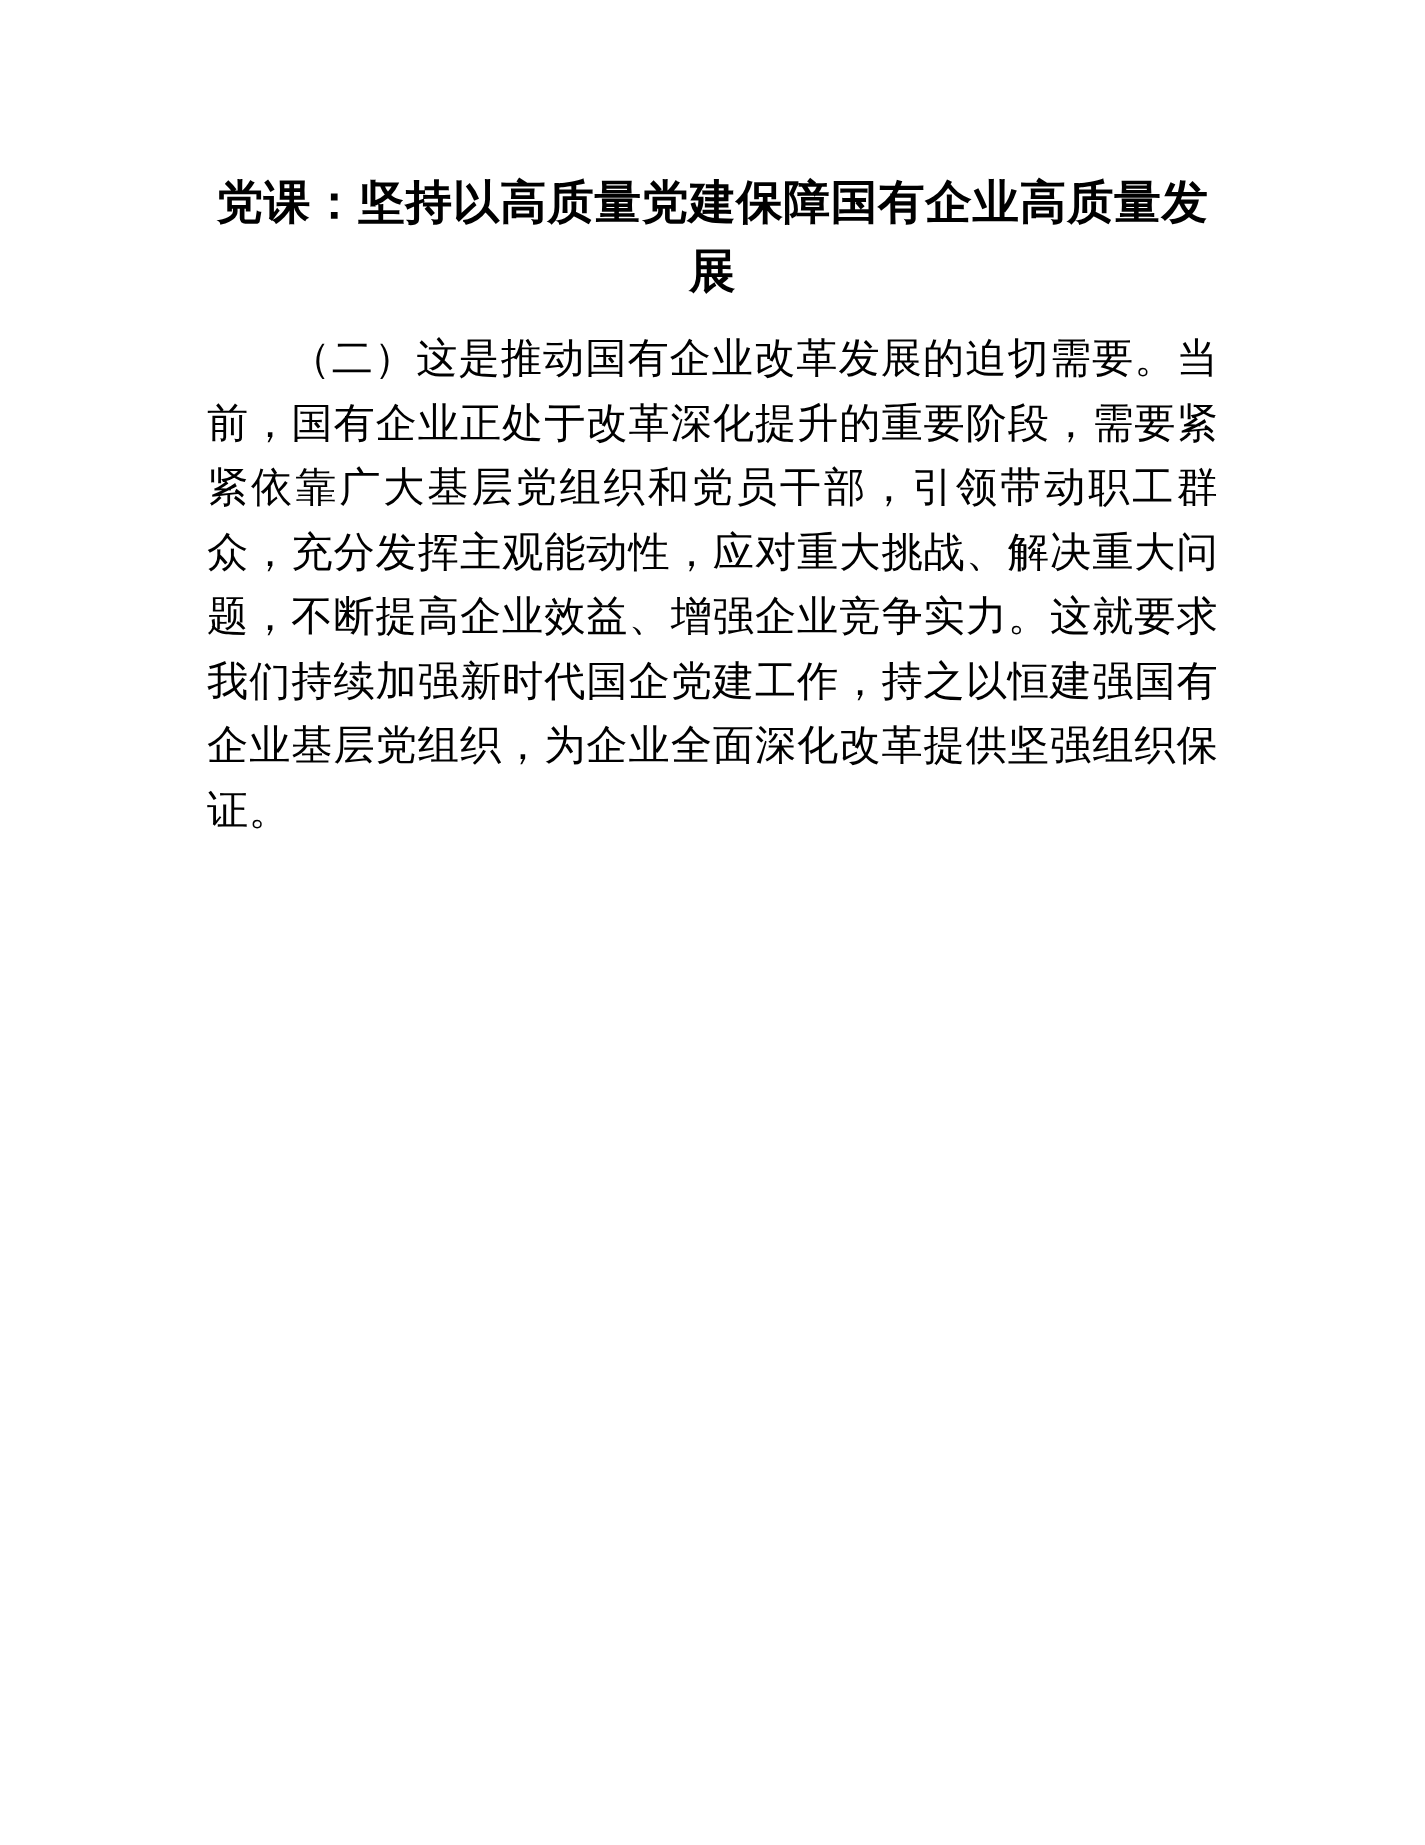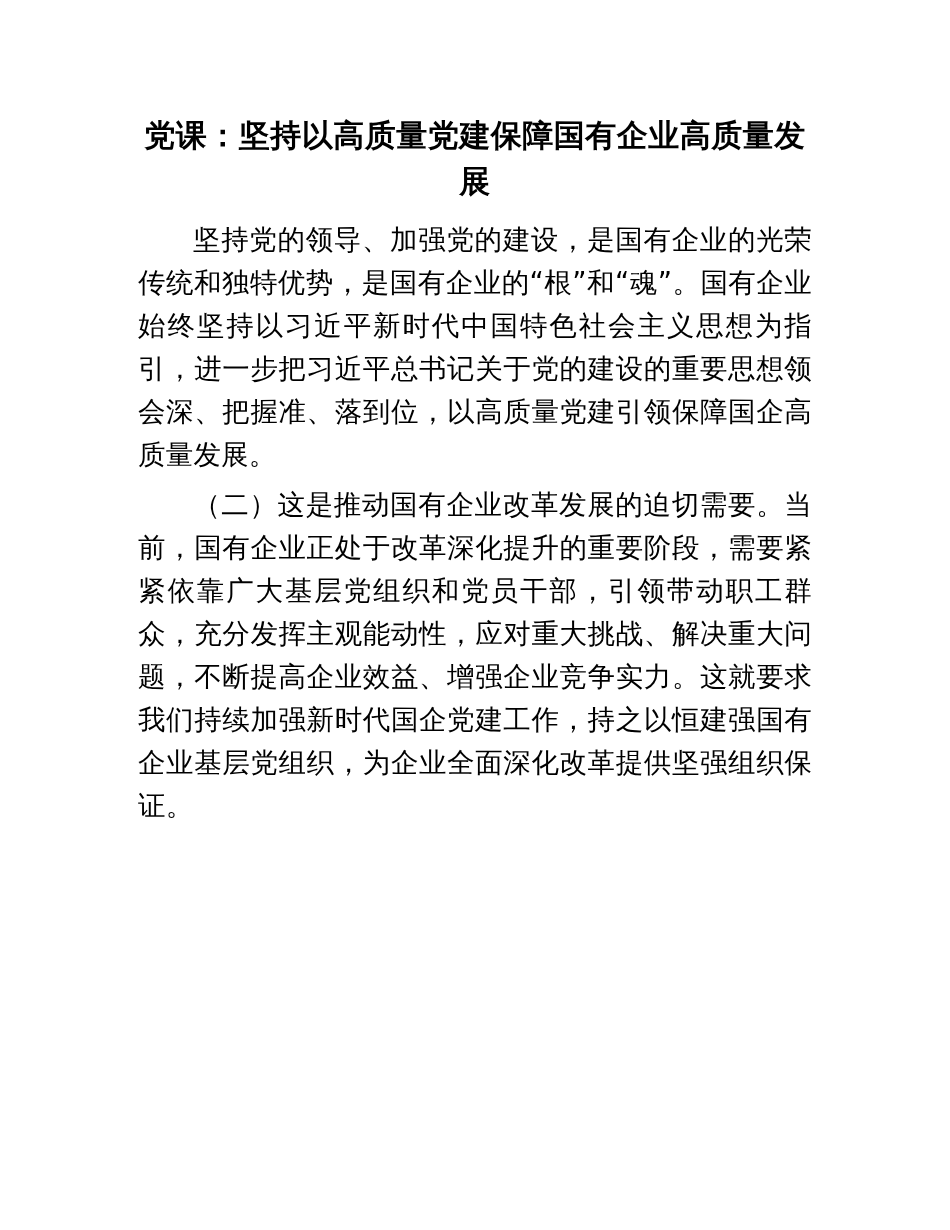--- a/index.html
+++ b/index.html
@@ -66,19 +66,18 @@
     color: #000000;
   }
 </style>
 </head>
 <body>
 
 <div class="page">
 
   <h1 class="doc-title">党课：坚持以高质量党建保障国有企业高质量发展</h1>
 
-  <p class="body-block indent-2">坚持党的领导、加强党的建设，是国有企业的光荣传统和独特优势，是国有企业的“根”和“魂”。国有企业始终坚持以习近平新时代中国特色社会主义思想为指引，进一步把习近平总书记关于党的建设的重要思想领会深、把握准、落到位，以高质量党建引领保障国企高质量发展。</p>
 
 
 
   <p class="body-block indent-2">（二）这是推动国有企业改革发展的迫切需要。当前，国有企业正处于改革深化提升的重要阶段，需要紧紧依靠广大基层党组织和党员干部，引领带动职工群众，充分发挥主观能动性，应对重大挑战、解决重大问题，不断提高企业效益、增强企业竞争实力。这就要求我们持续加强新时代国企党建工作，持之以恒建强国有企业基层党组织，为企业全面深化改革提供坚强组织保证。</p>
 
 </div>
 
 </body></html>

